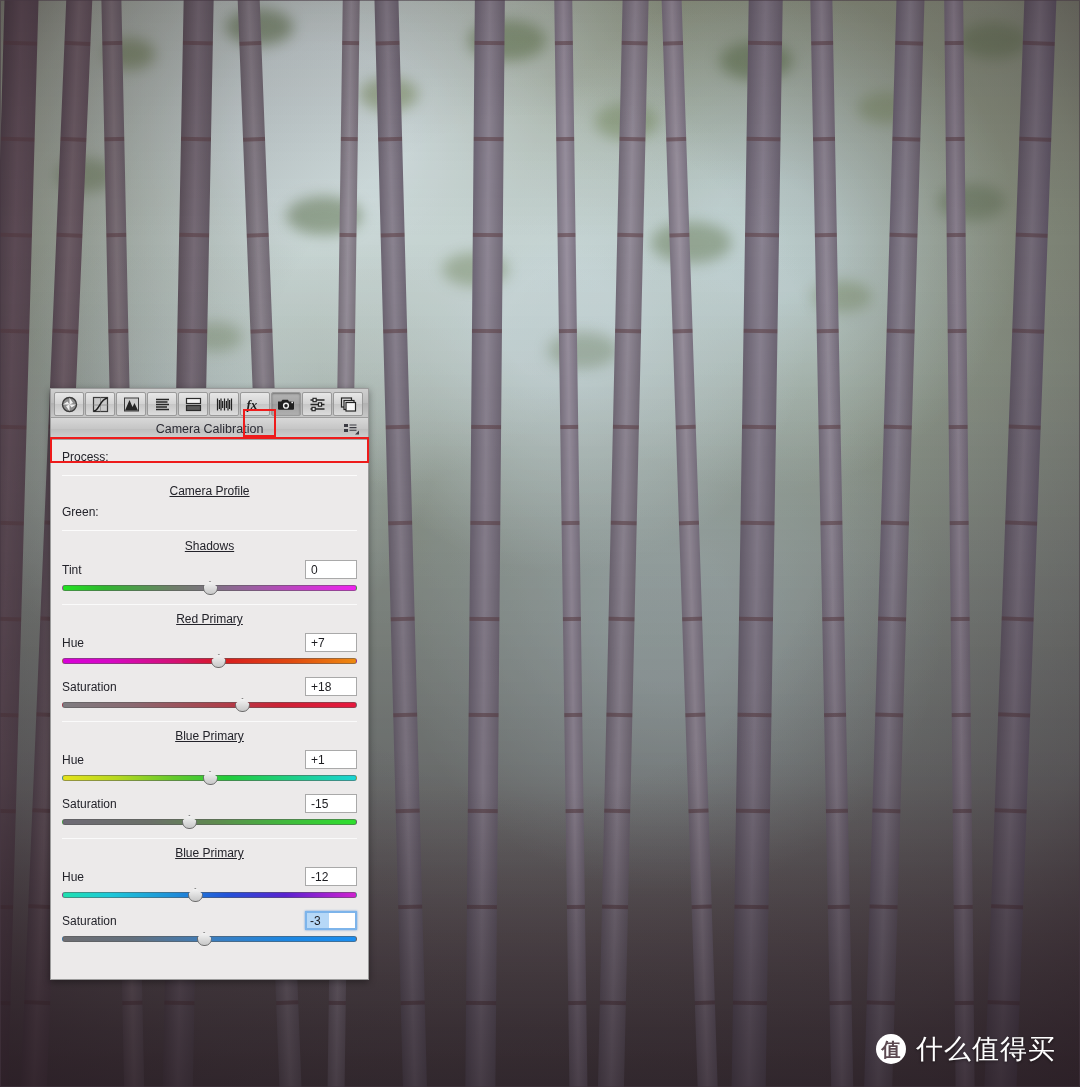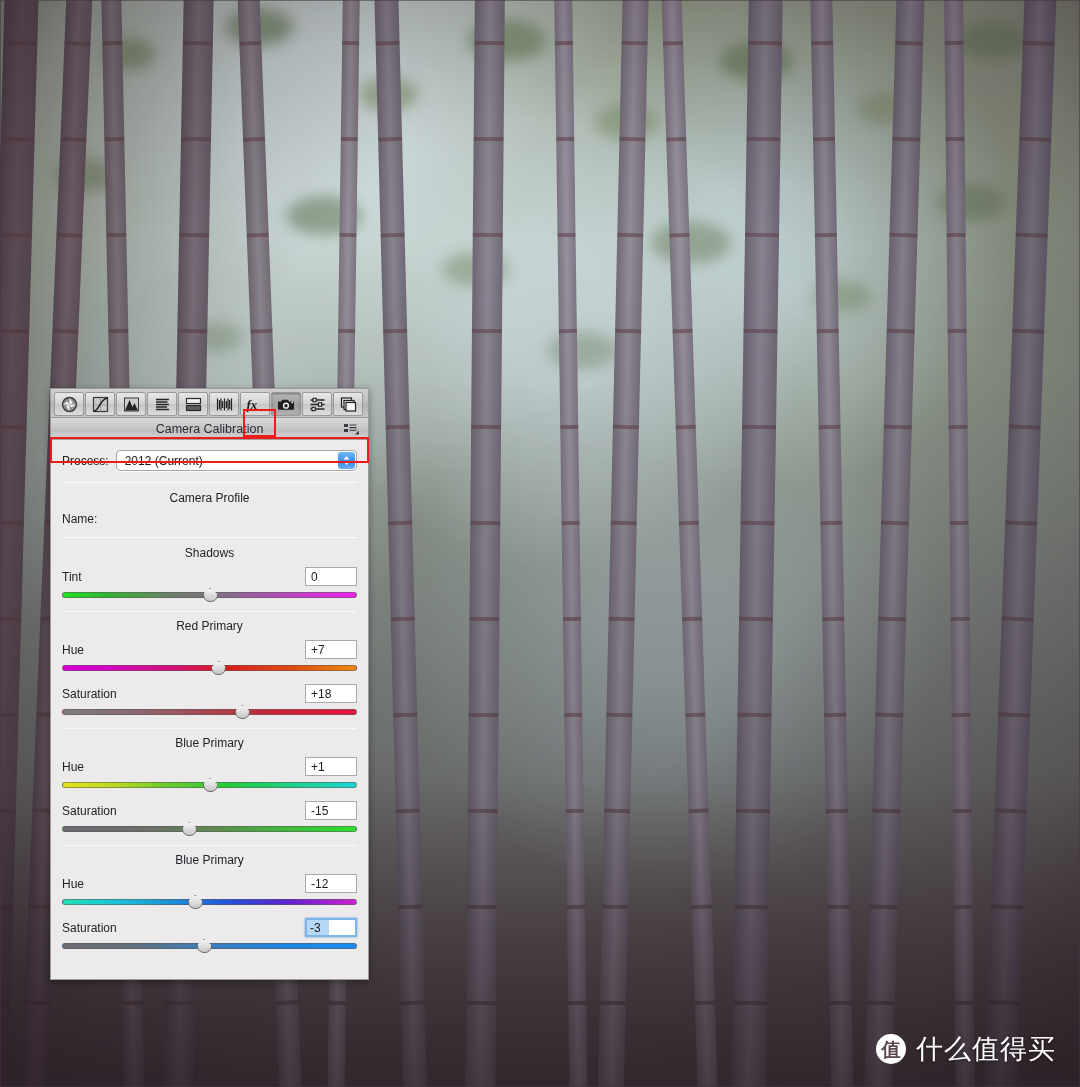--- a/index.html
+++ b/index.html
@@ -178,20 +178,21 @@
   .divider {
     height: 1px; background: #c5c3c3;
     border-bottom: 1px solid #fbfbfb;
     margin: 11px 0 8px 0;
   }
   .section-title {
     text-align: center;
     font-size: 12px;
     color: #23232a;
     margin: 2px 0 7px 0;
+    text-decoration: underline;
   }
 
   
   .sl-head {
     display: flex; align-items: center; justify-content: space-between;
     height: 19px;
   }
   .sl-name { font-size: 12px; color:#23232a; }
   .sl-val {
     width: 52px; height: 19px;
@@ -374,37 +375,28 @@
         <path d="M5.5 2 H12.5 M5.5 4.6 H12.5 M5.5 7.2 H12.5" stroke="#3a3a42" stroke-width="1.1"></path>
         <path d="M11 11.5 L15 11.5 L15 7.6 Z" fill="#3a3a42"></path>
       </svg>
     </span>
   </div>
 
   <div id="panel-body">
 
     <div class="row">
       <span class="lbl">Process:</span>
-      <div class="combo">
-        <span>2012 (Current)</span>
-        <span class="stepper">
-          <svg width="9" height="13" viewBox="0 0 9 13">
-            <path d="M4.5 2 L7.4 5.4 H1.6 Z" fill="#ffffff"></path>
-            <path d="M4.5 11 L7.4 7.6 H1.6 Z" fill="#ffffff"></path>
-          </svg>
-        </span>
-      </div>
     </div>
 
     <div class="divider"></div>
 
     <div class="section-title">Camera Profile</div>
 
     <div class="row">
-      <span class="lbl">Name:</span>
+      <span class="lbl">Green:</span>
     </div>
 
     <div class="divider"></div>
 
     <div>
       <div class="section-title">Shadows</div>
       <div>
         <div class="sl-head">
           <span class="sl-name">Tint</span>
           <div class="sl-val">0</div>

